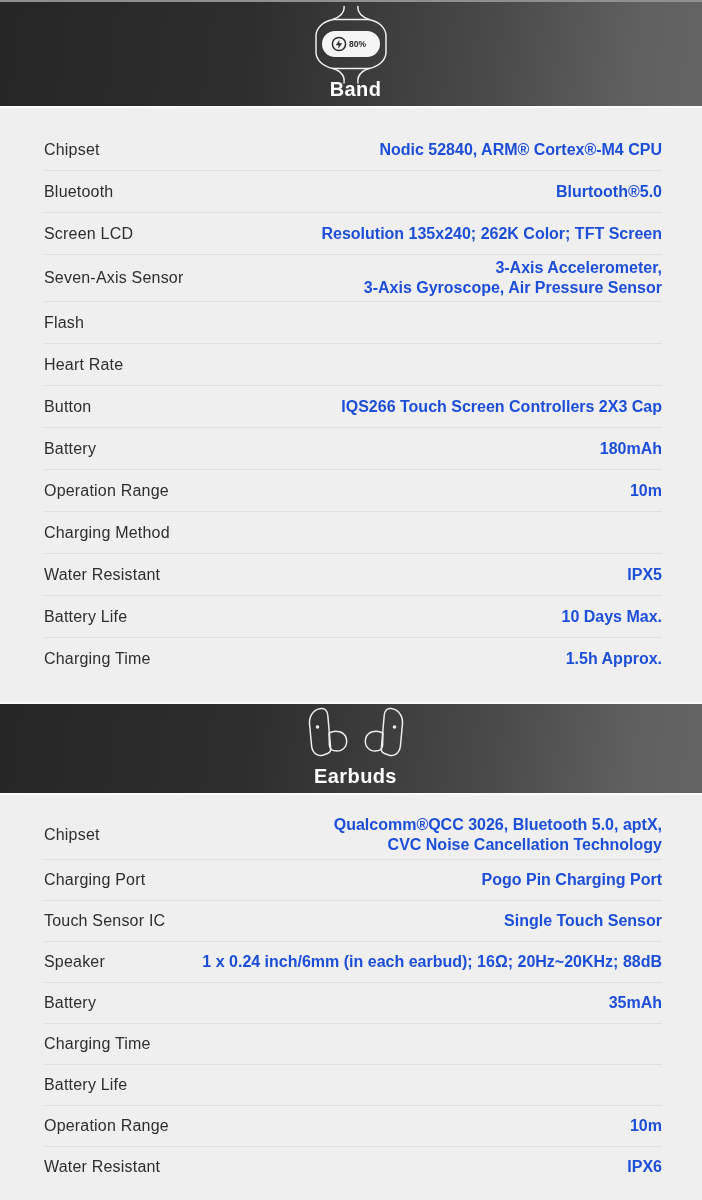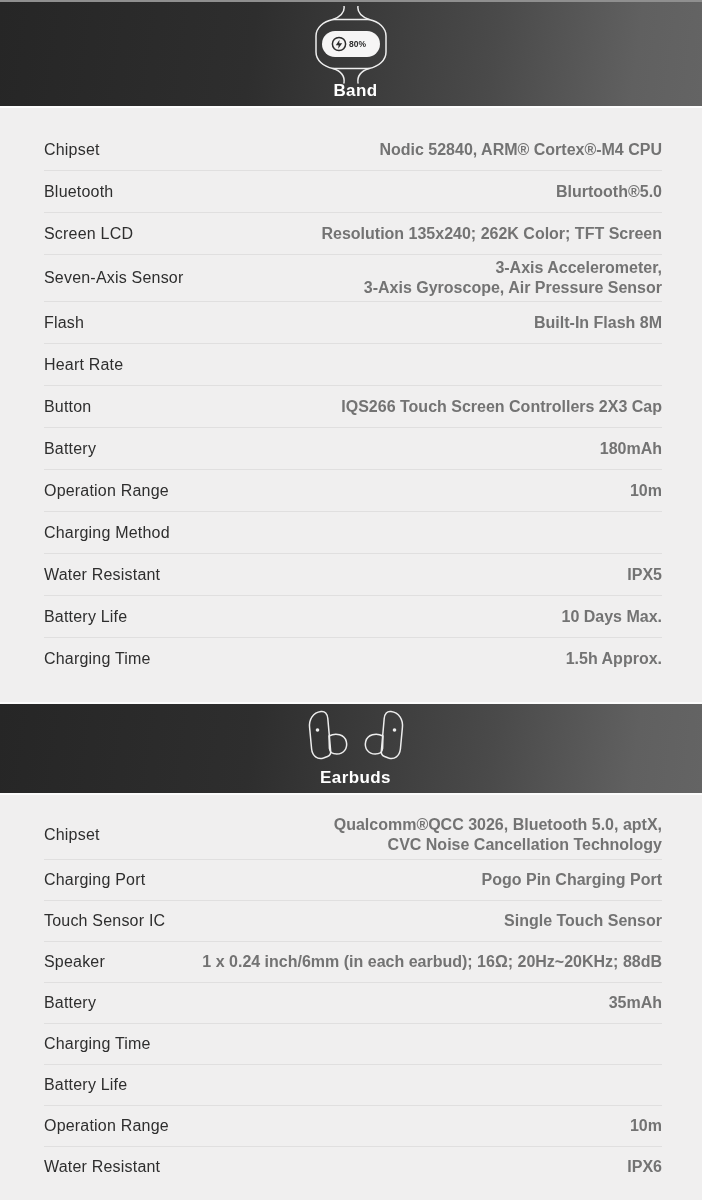--- a/index.html
+++ b/index.html
@@ -26,21 +26,21 @@
     border-top: 2px solid #8f8f8f;
     border-bottom: 2px solid #fcfcfc;
   }
   .section-header.earbuds {
     height: 89px;
     border-top: 2px solid #fbfbfb;
     border-bottom: 2px solid #fbfbfb;
   }
   .section-title {
     color: #ffffff;
-    font-size: 17px;
+    font-size: 20px;
     font-weight: 700;
     letter-spacing: 0.4px;
     line-height: 1;
     margin-bottom: 7px;
   }
   .hdr-icon { display: block; }
   .band .hdr-icon { position: absolute; top: 4px; left: 50%; transform: translateX(-50%); }
   .earbuds .hdr-icon { margin-bottom: 3px; }
 
   
@@ -65,21 +65,21 @@
     font-size: 16px;
     font-weight: 400;
     color: #2e2e2e;
     letter-spacing: 0.2px;
     white-space: nowrap;
     flex: 0 0 auto;
   }
   .spec-value {
     font-size: 16px;
     font-weight: 700;
-    color: #737373;
+    color: #1d4ed8;
     text-align: right;
     line-height: 1.22;
     white-space: pre-line;
     flex: 1 1 auto;
   }
 </style>
 </head>
 <body>
 
 <div class="page">
@@ -116,21 +116,20 @@
       <span class="spec-label">Screen LCD</span>
       <span class="spec-value">Resolution 135x240; 262K Color; TFT Screen</span>
     </div>
     <div class="spec-row twoline">
       <span class="spec-label">Seven-Axis Sensor</span>
       <span class="spec-value">3-Axis Accelerometer,
 3-Axis Gyroscope, Air Pressure Sensor</span>
     </div>
     <div class="spec-row">
       <span class="spec-label">Flash</span>
-      <span class="spec-value">Built-In Flash 8M</span>
     </div>
     <div class="spec-row">
       <span class="spec-label">Heart Rate</span>
     </div>
     <div class="spec-row">
       <span class="spec-label">Button</span>
       <span class="spec-value">IQS266 Touch Screen Controllers 2X3 Cap</span>
     </div>
     <div class="spec-row">
       <span class="spec-label">Battery</span>

